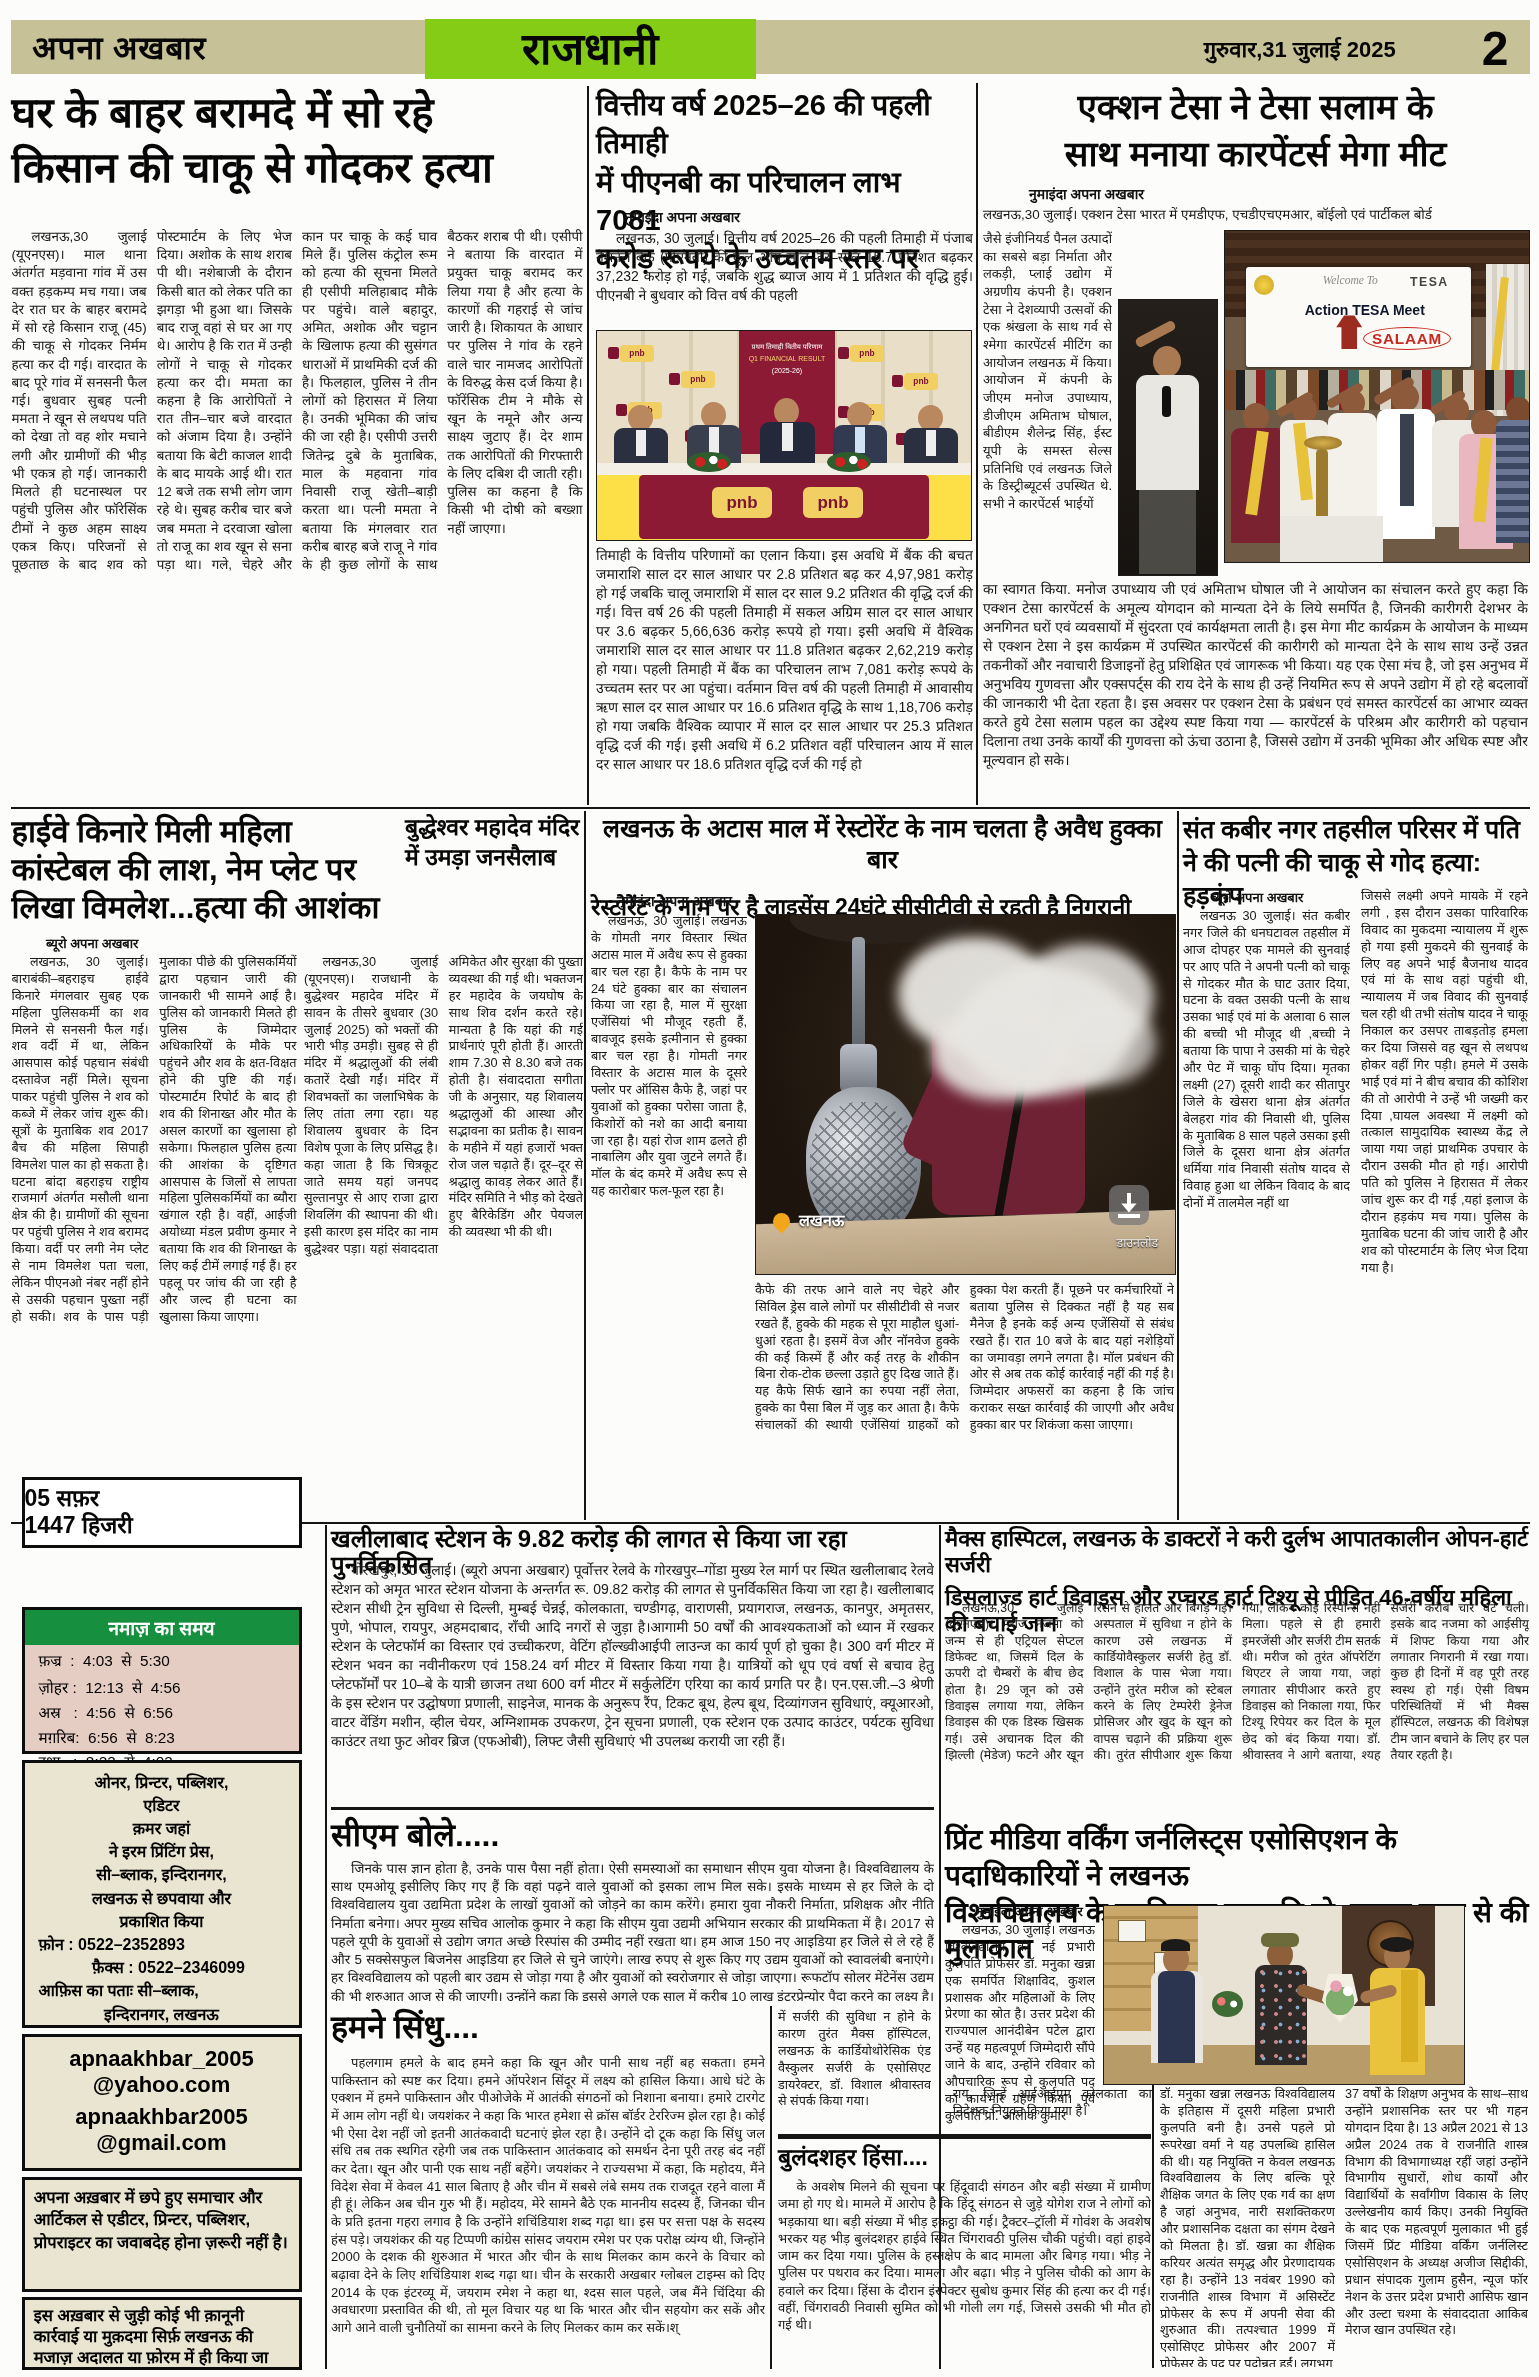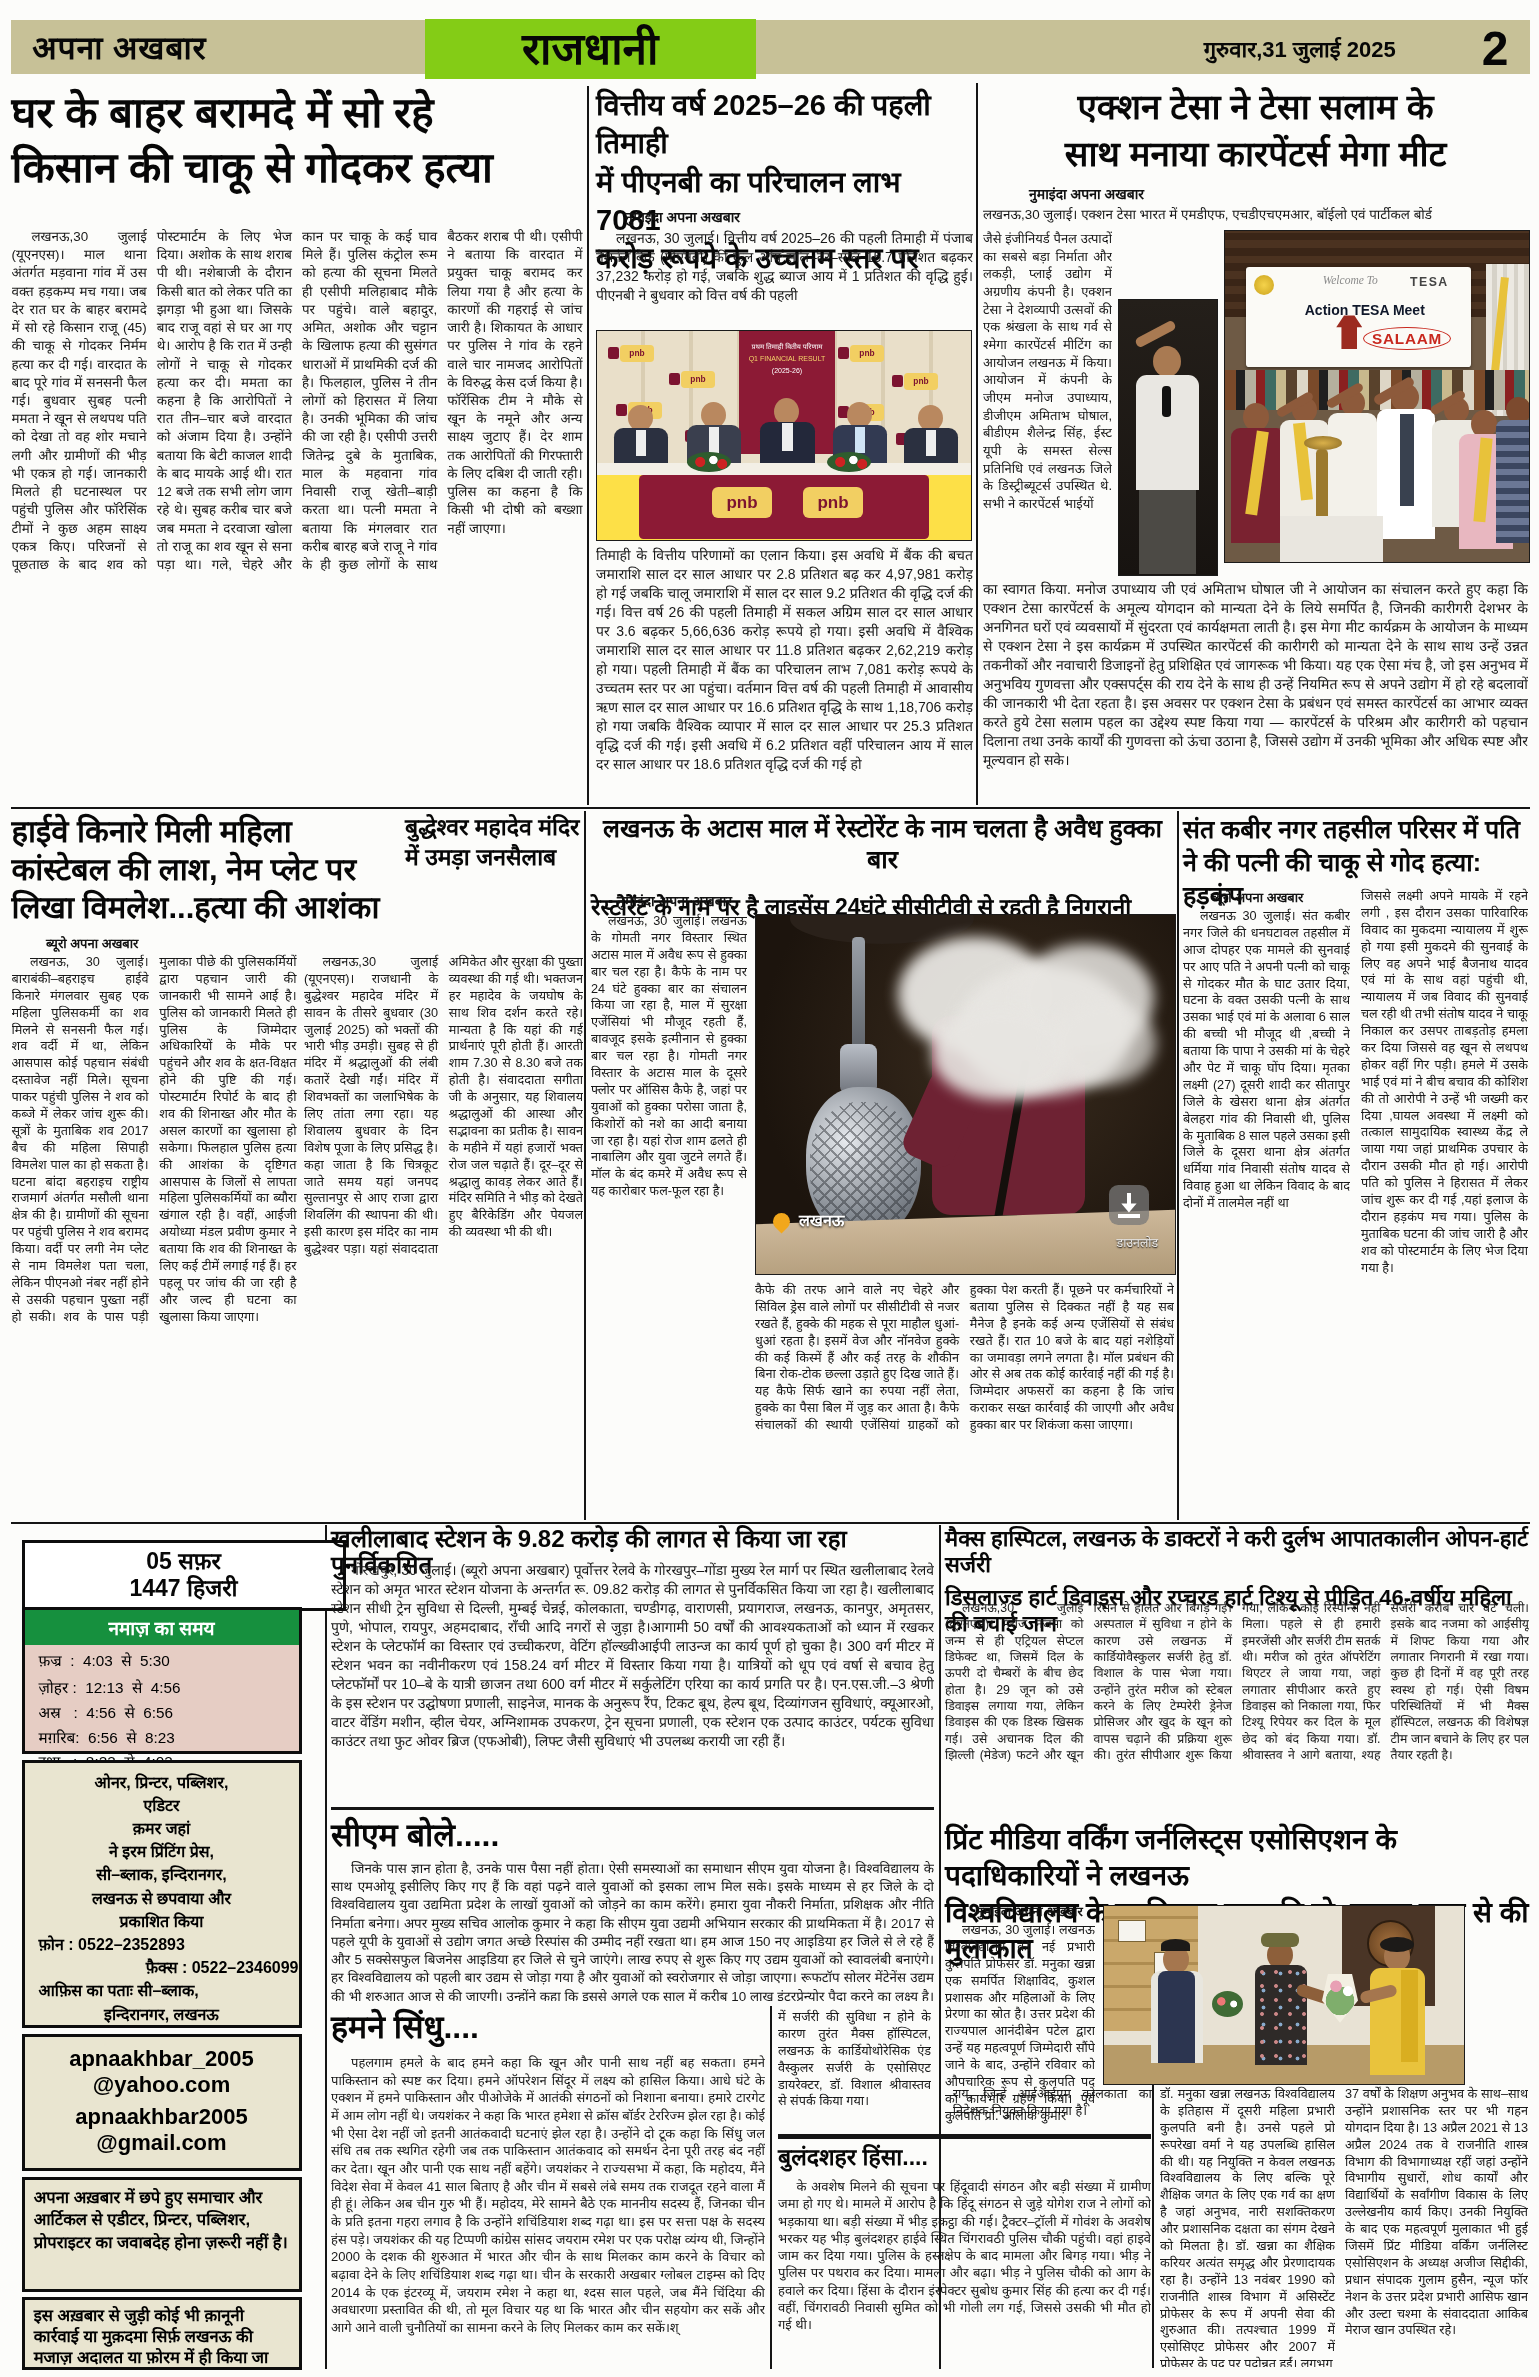--- a/index.html
+++ b/index.html
@@ -262,21 +262,21 @@
   <div class="abs" style="left:1183px;top:813px;width:345px;height:707px;">
     <div class="hl" style="font-size:25px;line-height:1.32;">
       <div>संत कबीर नगर तहसील परिसर में पति</div>
       <div>ने की पत्नी की चाकू से गोद हत्या:  हड़कंप</div>
     </div>
     <div class="byline" style="position:absolute;top:75px;left:28px;font-size:13px;">ब्यूरो अपना अखबार</div>
     <div class="small-txt" style="position:absolute;top:95px;left:0;width:167px;height:612px;overflow:hidden;text-indent:17px;">लखनऊ 30 जुलाई। संत कबीर नगर जिले की धनघटावल तहसील में आज दोपहर एक मामले की सुनवाई पर आए पति ने अपनी पत्नी को चाकू से गोदकर मौत के घाट उतार दिया, घटना के वक्त उसकी पत्नी के साथ उसका भाई एवं मां के अलावा 6 साल की बच्ची भी मौजूद थी ,बच्ची ने बताया कि पापा ने उसकी मां के चेहरे और पेट में चाकू घोंप दिया। मृतका लक्ष्मी (27) दूसरी शादी कर सीतापुर जिले के खेसरा थाना क्षेत्र अंतर्गत बेलहरा गांव की निवासी थी, पुलिस के मुताबिक 8 साल पहले उसका इसी जिले के दूसरा थाना क्षेत्र अंतर्गत धर्मिया गांव निवासी संतोष यादव से विवाह हुआ था लेकिन विवाद के बाद दोनों में तालमेल नहीं था</div>
     <div class="small-txt" style="position:absolute;top:75px;left:178px;width:167px;height:632px;overflow:hidden;">जिससे लक्ष्मी अपने मायके में रहने लगी , इस दौरान उसका पारिवारिक विवाद का मुकदमा न्यायालय में शुरू हो गया इसी मुकदमे की सुनवाई के लिए वह अपने भाई बैजनाथ यादव एवं मां के साथ वहां पहुंची थी, न्यायालय में जब विवाद की सुनवाई चल रही थी तभी संतोष यादव ने चाकू निकाल कर उसपर ताबड़तोड़ हमला कर दिया जिससे वह खून से लथपथ होकर वहीं गिर पड़ी। हमले में उसके भाई एवं मां ने बीच बचाव की कोशिश की तो आरोपी ने उन्हें भी जख्मी कर दिया ,घायल अवस्था में लक्ष्मी को तत्काल सामुदायिक स्वास्थ्य केंद्र ले जाया गया जहां प्राथमिक उपचार के दौरान उसकी मौत हो गई। आरोपी पति को पुलिस ने हिरासत में लेकर जांच शुरू कर दी गई ,यहां इलाज के दौरान हड़कंप मच गया। पुलिस के मुताबिक घटना की जांच जारी है और शव को पोस्टमार्टम के लिए भेज दिया गया है।</div>
   </div>
 
-  <div class="box" style="left:21.5px;top:1540px;width:324px;height:71px;background:#fff;text-align:center;">
+  <div class="box" style="left:21.5px;top:1477px;width:280px;height:71px;background:#fff;text-align:left;">
     <div class="hl" style="font-size:23px;margin-top:4.6px;">05 सफ़र</div>
     <div class="hl" style="font-size:23px;">1447 हिजरी</div>
   </div>
 
   <div class="box" style="left:21.5px;top:1607px;width:280px;height:147px;background:#e6cdc4;">
     <div style="background:#16903e;color:#fff;font-weight:bold;font-size:19px;text-align:center;padding:4.6px 0;">नमाज़ का समय</div>
     <div style="font-size:15.3px;padding:5px 14px;white-space:pre;">फ़ज्र  :  4:03  से  5:30</div>
     <div style="font-size:15.3px;padding:2.3px 14px;white-space:pre;">ज़ोहर :  12:13  से  4:56</div>
     <div style="font-size:15.3px;padding:2.3px 14px;white-space:pre;">अस्र   :  4:56  से  6:56</div>
     <div style="font-size:15.3px;padding:2.3px 14px;white-space:pre;">मग़रिब:  6:56  से  8:23</div>
@@ -285,21 +285,21 @@
 
   <div class="box" style="left:21.5px;top:1760px;width:280px;height:268px;background:#e9e5d0;text-align:center;padding-top:7.7px;">
     <div style="font-weight:bold;font-size:16px;line-height:1.45;">ओनर, प्रिन्टर, पब्लिशर,</div>
     <div style="font-weight:bold;font-size:16px;line-height:1.45;">एडिटर</div>
     <div style="font-weight:bold;font-size:16px;line-height:1.45;">क़मर जहां</div>
     <div style="font-weight:bold;font-size:16px;line-height:1.45;">ने इरम प्रिंटिंग प्रेस,</div>
     <div style="font-weight:bold;font-size:16px;line-height:1.45;">सी–ब्लाक, इन्दिरानगर,</div>
     <div style="font-weight:bold;font-size:16px;line-height:1.45;">लखनऊ से छपवाया और</div>
     <div style="font-weight:bold;font-size:16px;line-height:1.45;">प्रकाशित किया</div>
     <div style="font-weight:bold;font-size:16px;line-height:1.45;text-align:left;padding-left:14px;">फ़ोन : 0522–2352893</div>
-    <div style="font-weight:bold;font-size:16px;line-height:1.45;text-align:right;padding-left:14px;">फ़ैक्स : 0522–2346099</div>
+    <div style="font-weight:bold;font-size:16px;line-height:1.45;text-align:center;padding-left:14px;">फ़ैक्स : 0522–2346099</div>
     <div style="font-weight:bold;font-size:16px;line-height:1.45;text-align:left;padding-left:14px;">आफ़िस का पताः सी–ब्लाक,</div>
     <div style="font-weight:bold;font-size:16px;line-height:1.45;">इन्दिरानगर, लखनऊ</div>
   </div>
 
   <div class="box" style="left:21.5px;top:2034px;width:280px;height:137px;background:#e9e5d0;text-align:center;padding-top:9.2px;">
     <div style="font-weight:bold;font-size:22px;">apnaakhbar_2005</div>
     <div style="font-weight:bold;font-size:22px;">@yahoo.com</div>
     <div style="font-weight:bold;font-size:22px;margin-top:6.1px;">apnaakhbar2005</div>
     <div style="font-weight:bold;font-size:22px;">@gmail.com</div>
   </div>

